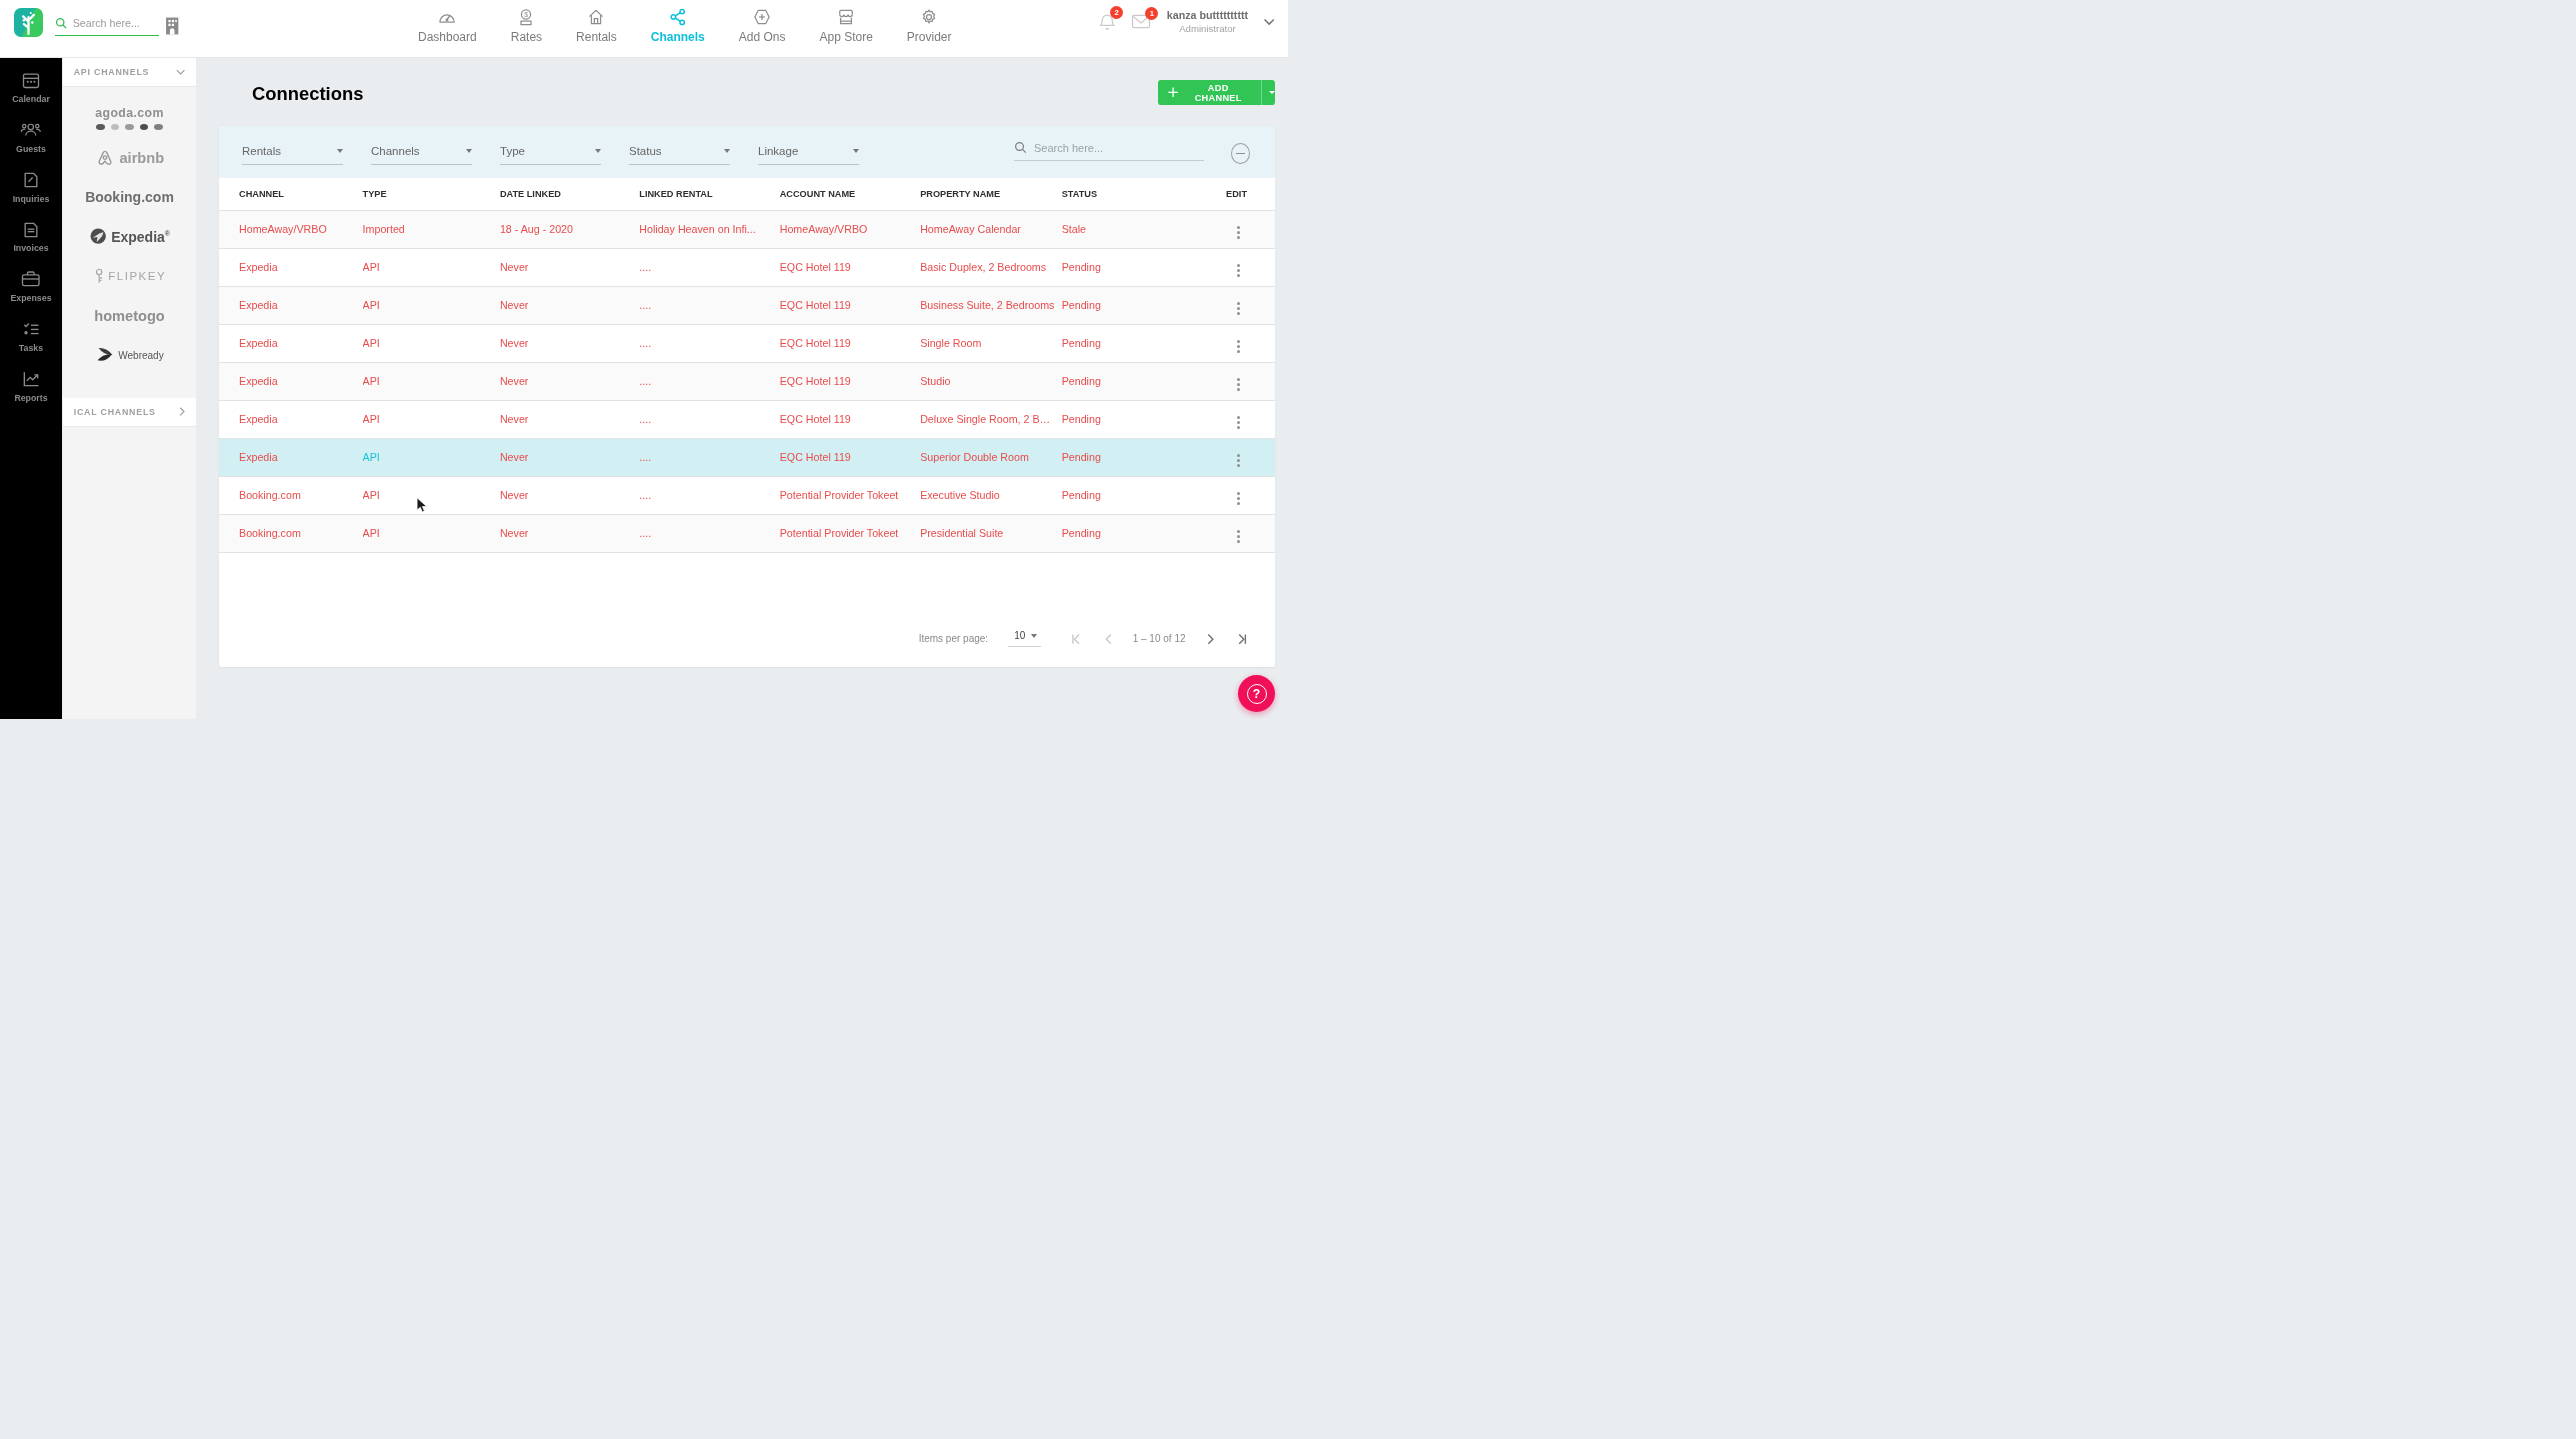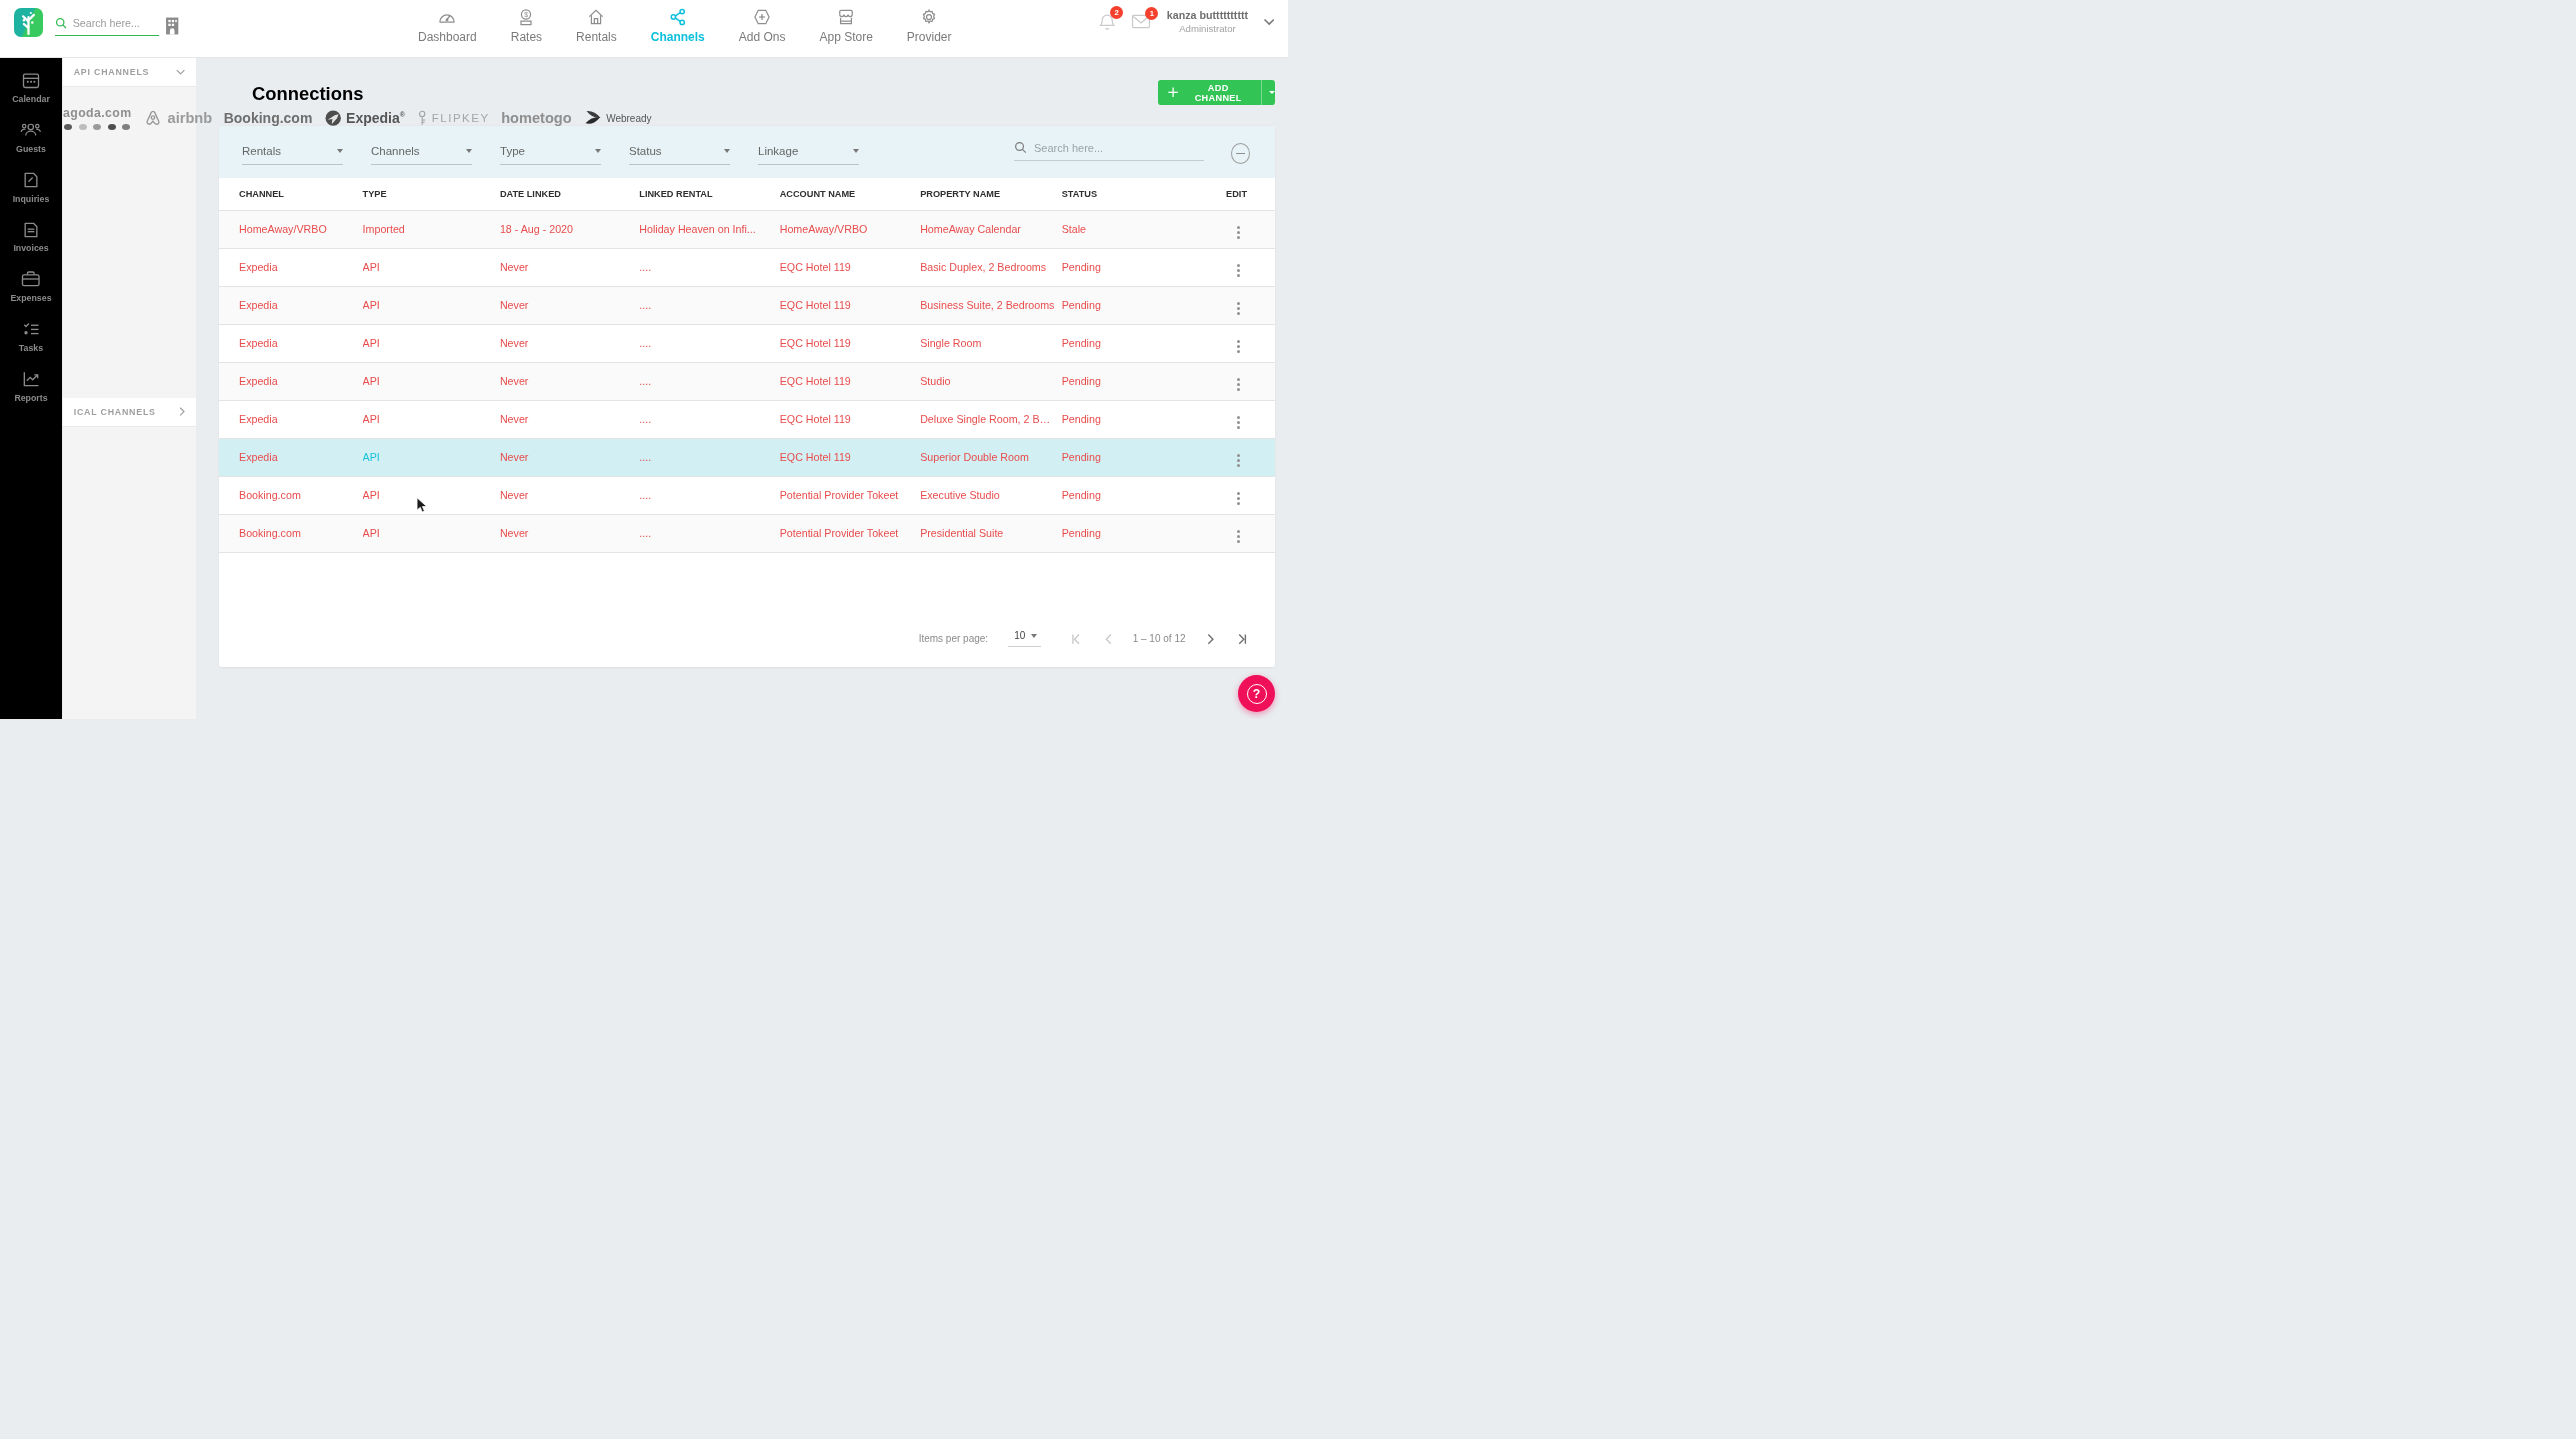--- a/index.html
+++ b/index.html
@@ -32,21 +32,21 @@
   .sidebar { position:absolute; left:0; top:58px; width:63px; height:662px; background:#000000; border-right:0.8px solid #ececec;
              display:flex; flex-direction:column; align-items:center; padding-top:12.3px; gap:16px; }
   .side-item { display:flex; flex-direction:column; align-items:center; gap:3.8px; cursor:pointer; }
   .side-item .lbl { font-size:8.8px; font-weight:bold; color:#8b8b8b; }
 
   
   .panel { position:absolute; left:63px; top:58px; width:133px; height:662px; background:#f4f4f4; }
   .panel-header { height:29px; background:#fff; border-bottom:0.8px solid #e9e9e9; display:flex; align-items:center;
                   justify-content:space-between; padding:0 10.7px; cursor:pointer; }
   .panel-header .ph-lbl { font-size:8.8px; font-weight:bold; letter-spacing:0.8px; color:#9e9e9e; }
-  .logo-list { padding-top:17px; display:flex; flex-direction:row; align-items:center; gap:11.5px; }
+  .logo-list { padding-top:17px; display:flex; flex-direction:column; align-items:center; gap:11.5px; }
   .logo-item { height:28px; display:flex; align-items:center; justify-content:center; cursor:pointer; color:#8a8a8a; }
   .agoda-wrap { display:flex; flex-direction:column; align-items:center; gap:3.1px; }
   .agoda-txt { font-size:12.3px; font-weight:bold; color:#8f8f8f; letter-spacing:0.4px; }
   .agoda-dots { display:flex; gap:6.1px; }
   .agoda-dots i { width:8.4px; height:6.1px; border-radius:50%; display:block; }
   .airbnb-txt { font-size:14.6px; font-weight:bold; color:#9a9a9a; margin-left:4.6px; }
   .booking-txt { font-size:14px; font-weight:bold; color:#6e6e6e; }
   .expedia-txt { font-size:14px; font-weight:bold; color:#555; margin-left:3.8px; }
   .flipkey-txt { font-size:11.5px; color:#a5a5a5; letter-spacing:1.5px; margin-left:3.1px; }
   .hometogo-txt { font-size:14.6px; font-weight:bold; color:#8f8f8f; }

